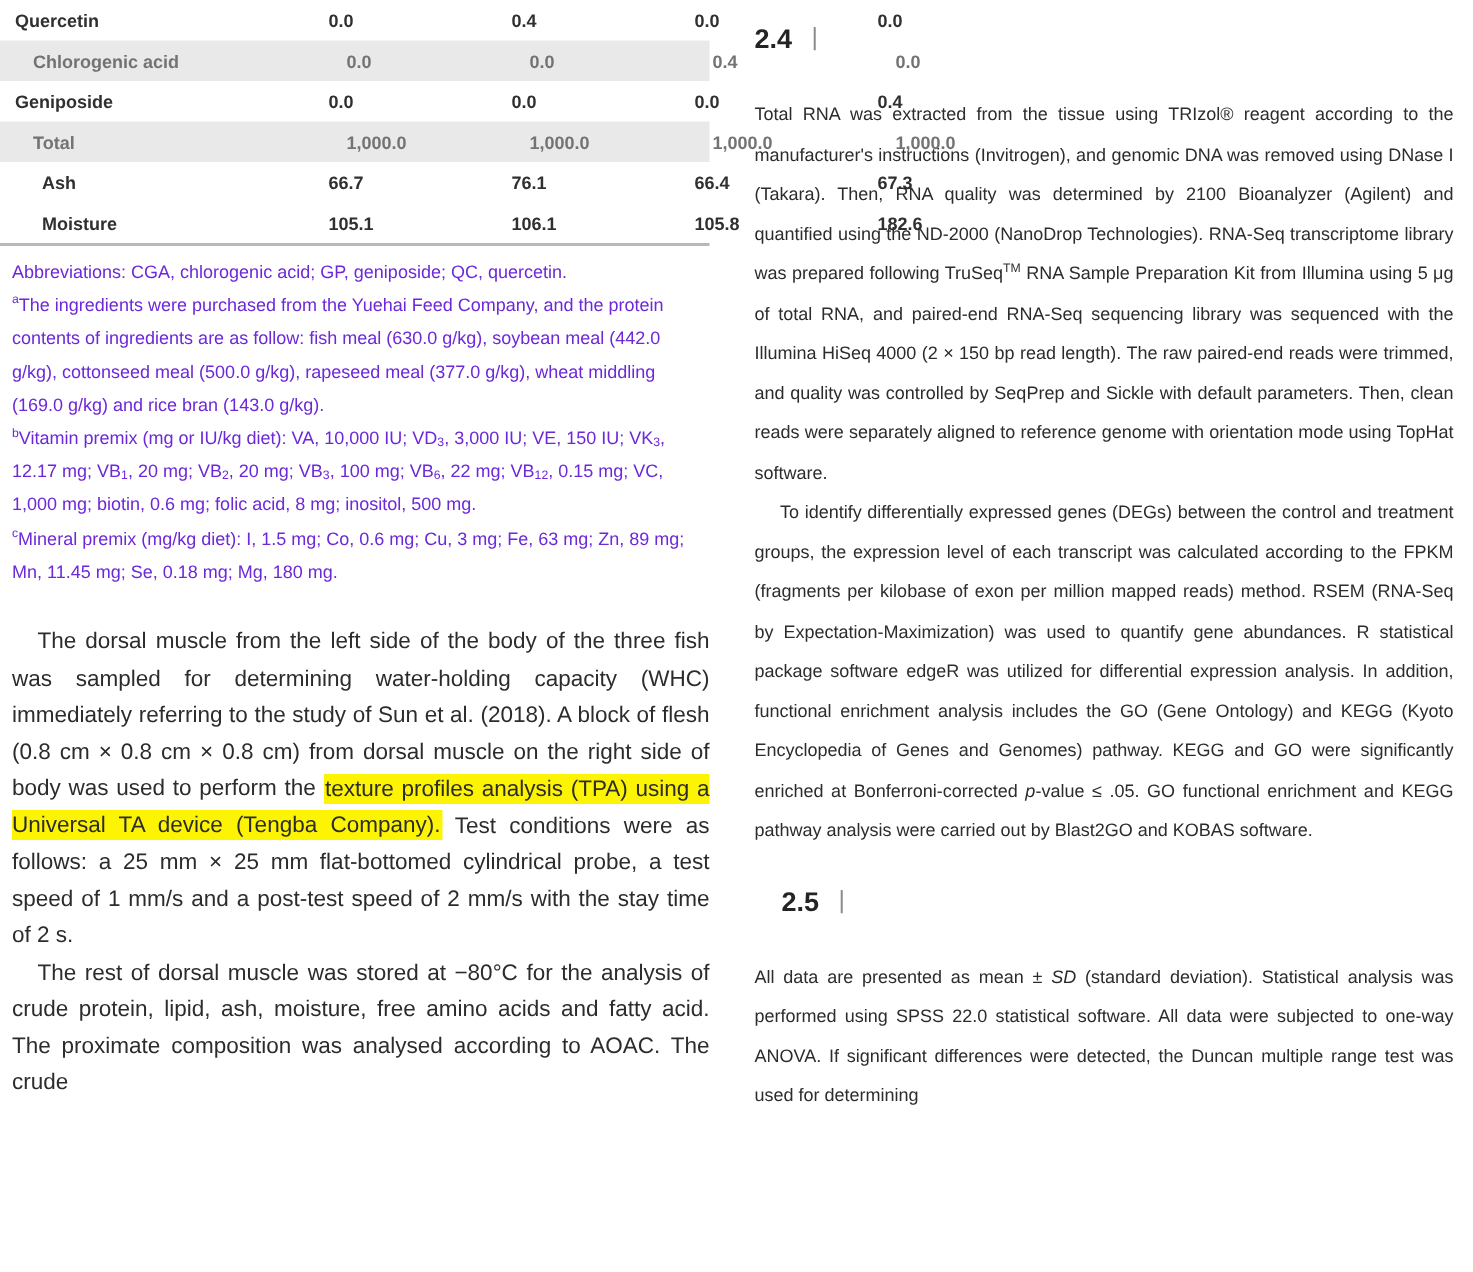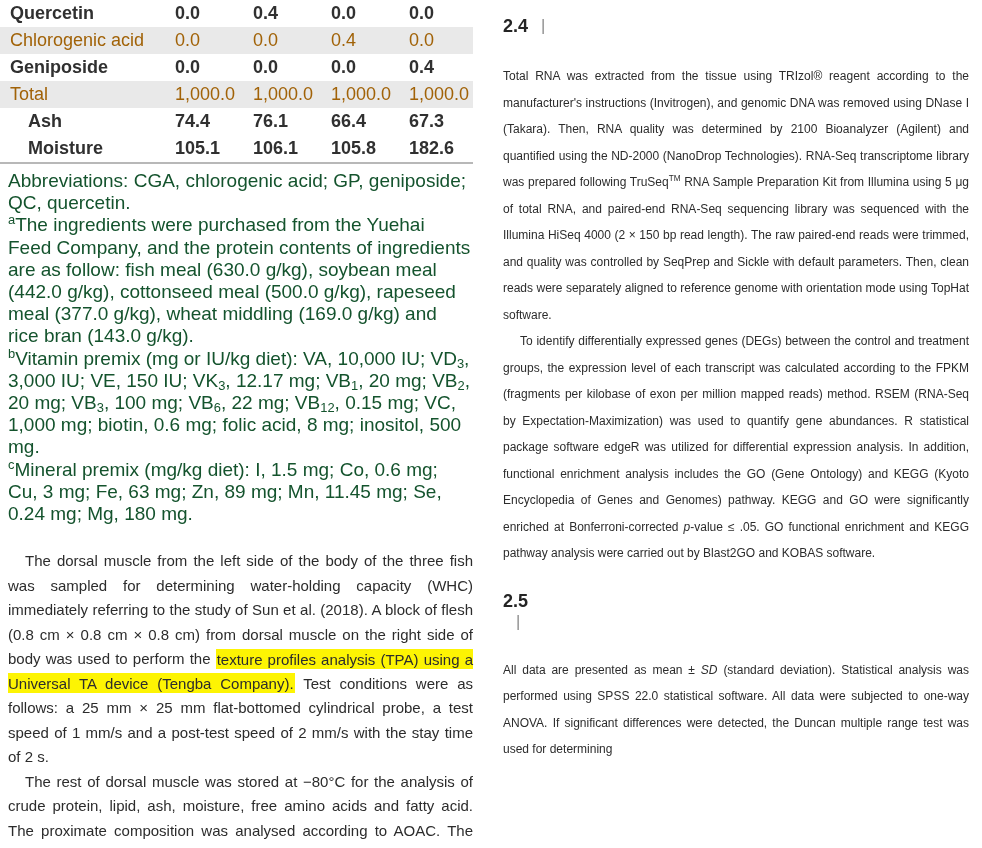--- a/index.html
+++ b/index.html
@@ -14,44 +14,44 @@
   .col-left  { width: 465px; flex: 0 0 465px; margin-right: 30px; }
   .col-right { width: 466px; flex: 0 0 466px; padding-top: 6px; }
 
   
   .diet-table { margin-left: -8px; width: 473px; border-bottom: 2px solid #b8b8b8; }
   .t-row {
     display: grid;
     grid-template-columns: 175px 78px 78px 78px auto;
     align-items: center;
     height: 27px;
-    font-size: 18px; font-weight: 600; color: #303030;
+    font-size: 12px; font-weight: 600; color: #303030; gap: 44px;
   }
-  .t-row.shaded { background: var(--row_shade); color: #a16207; font-weight: 400; }
+  .t-row.shaded { background: var(--row_shade); color: #737373; font-weight: 700; padding-left: 12px; }
   .t-row .lbl { padding-left: 10px; white-space: nowrap; }
   .t-row.indent .lbl { padding-left: 28px; }
 
   
-  .footnotes { margin-top: 6px; width: 464px; font-size: 19px; line-height: 22.2px; color: #14532d; }
+  .footnotes { margin-top: 6px; width: 464px; font-size: 12px; line-height: 22.2px; color: #6d28d9; }
   .footnotes p { margin: 0; }
 
   
   .body-text { text-align: justify; }
   .body-text p { margin: 0; }
   .col-left .body-text { margin-top: 24px; font-size: 15px; line-height: 24.5px; }
   .col-right .body-text { font-size: 12px; line-height: 26.5px; }
   p.ind { text-indent: 17px; }
 
   
   h2.sec-h {
     display: flex; align-items: flex-start;
     font-size: 18px; font-weight: 700; color: #242424;
     margin: 10px 0 26px 0;
   }
-  h2.sec-h.second { margin: 24px 0 26px 0; flex-direction: column; }
+  h2.sec-h.second { margin: 24px 0 26px 18px; }
   .sec-pipe { font-weight: 400; color: #8c8c8c; margin: 0 13px; font-size: 16.5px; }
 
   
   mark { background: var(--highlight); color: inherit; padding: 1.5px 1px; }
   sub, sup { line-height: 0; font-size: 68%; }
   sup { vertical-align: super; }
   sub { vertical-align: -0.2em; }
   i { font-style: italic; }
 </style>
 </head>
@@ -93,40 +93,40 @@
           <span class="val">1,000.0</span>
           <span class="val">1,000.0</span>
           <span class="val">1,000.0</span>
         </div>
 
 
 
 
         <div class="t-row indent">
           <span class="lbl">Ash</span>
-          <span class="val">74.4</span>
+          <span class="val">66.7</span>
           <span class="val">76.1</span>
           <span class="val">66.4</span>
           <span class="val">67.3</span>
         </div>
 
         <div class="t-row indent">
           <span class="lbl">Moisture</span>
           <span class="val">105.1</span>
           <span class="val">106.1</span>
           <span class="val">105.8</span>
           <span class="val">182.6</span>
         </div>
       </div>
 
     <div class="footnotes">
       <p>Abbreviations: CGA, chlorogenic acid; GP, geniposide; QC, quercetin.</p>
       <p><sup>a</sup><span>The ingredients were purchased from the Yuehai Feed Company, and the protein contents of ingredients are as follow: fish meal (630.0 g/kg), soybean meal (442.0 g/kg), cottonseed meal (500.0 g/kg), rapeseed meal (377.0 g/kg), wheat middling (169.0 g/kg) and rice bran (143.0 g/kg).</span></p>
       <p><sup>b</sup><span>Vitamin premix (mg or IU/kg diet): VA, 10,000 IU; VD</span><sub>3</sub><span>, 3,000 IU; VE, 150 IU; VK</span><sub>3</sub><span>, 12.17 mg; VB</span><sub>1</sub><span>, 20 mg; VB</span><sub>2</sub><span>, 20 mg; VB</span><sub>3</sub><span>, 100 mg; VB</span><sub>6</sub><span>, 22 mg; VB</span><sub>12</sub><span>, 0.15 mg; VC, 1,000 mg; biotin, 0.6 mg; folic acid, 8 mg; inositol, 500 mg.</span></p>
-      <p><sup>c</sup><span>Mineral premix (mg/kg diet): I, 1.5 mg; Co, 0.6 mg; Cu, 3 mg; Fe, 63 mg; Zn, 89 mg; Mn, 11.45 mg; Se, 0.24 mg; Mg, 180 mg.</span></p>
+      <p><sup>c</sup><span>Mineral premix (mg/kg diet): I, 1.5 mg; Co, 0.6 mg; Cu, 3 mg; Fe, 63 mg; Zn, 89 mg; Mn, 11.45 mg; Se, 0.18 mg; Mg, 180 mg.</span></p>
     </div>
 
     <div class="body-text">
       <p class="ind"><span>The dorsal muscle from the left side of the body of the three fish was sampled for determining water-holding capacity (WHC) immediately referring to the study of Sun et al. (2018). A block of flesh (0.8 cm × 0.8 cm × 0.8 cm) from dorsal muscle on the right side of body was used to perform the </span><mark>texture profiles analysis (TPA) using a Universal TA device (Tengba Company).</mark><span> Test conditions were as follows: a 25 mm × 25 mm flat-bottomed cylindrical probe, a test speed of 1 mm/s and a post-test speed of 2 mm/s with the stay time of 2 s.</span></p>
       <p class="ind">The rest of dorsal muscle was stored at −80°C for the analysis of crude protein, lipid, ash, moisture, free amino acids and fatty acid. The proximate composition was analysed according to AOAC. The crude</p>
     </div>
 
   </div>
 
   <div class="col-right">

